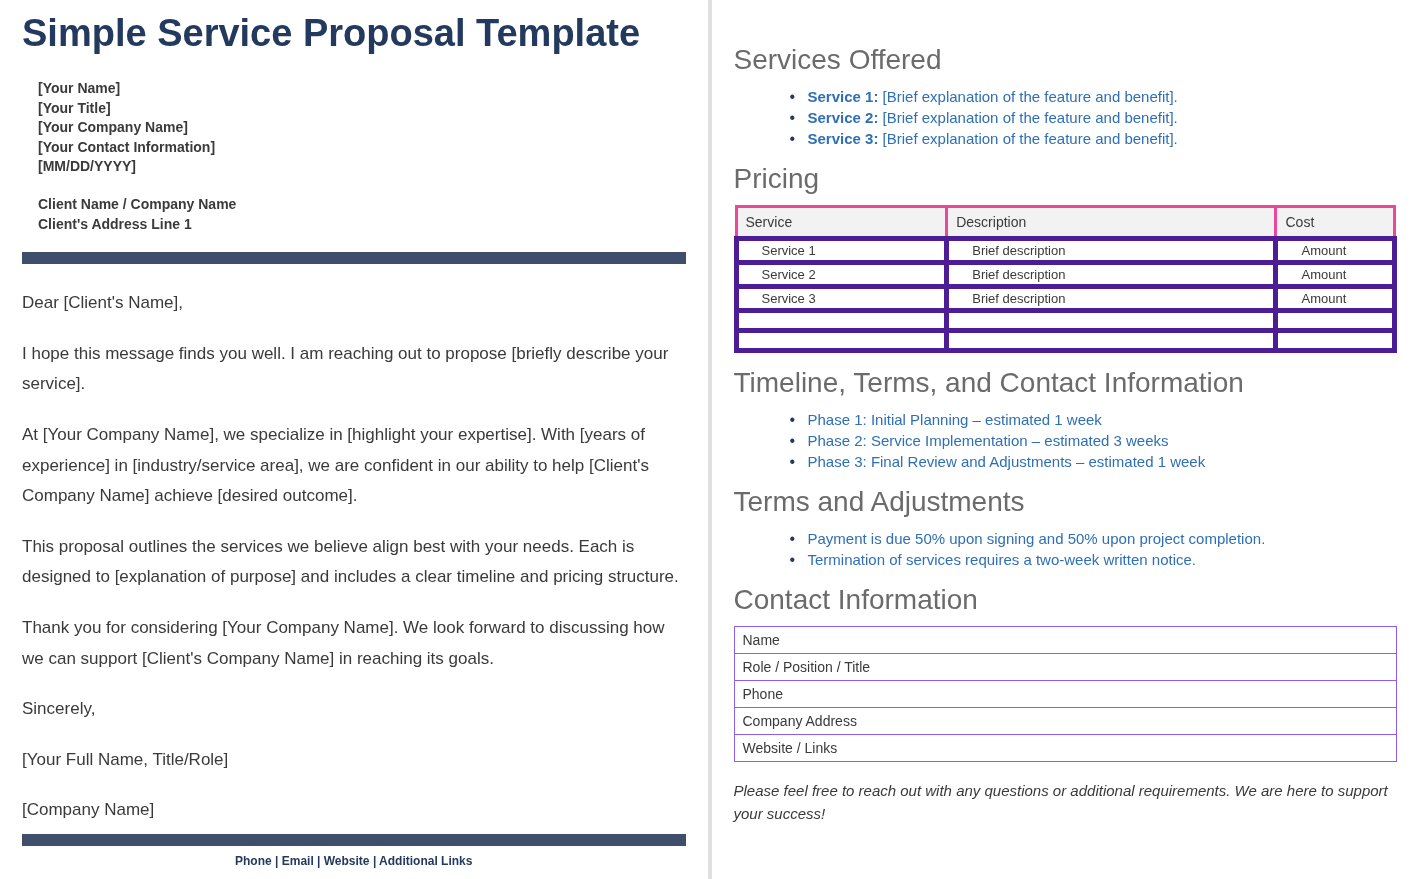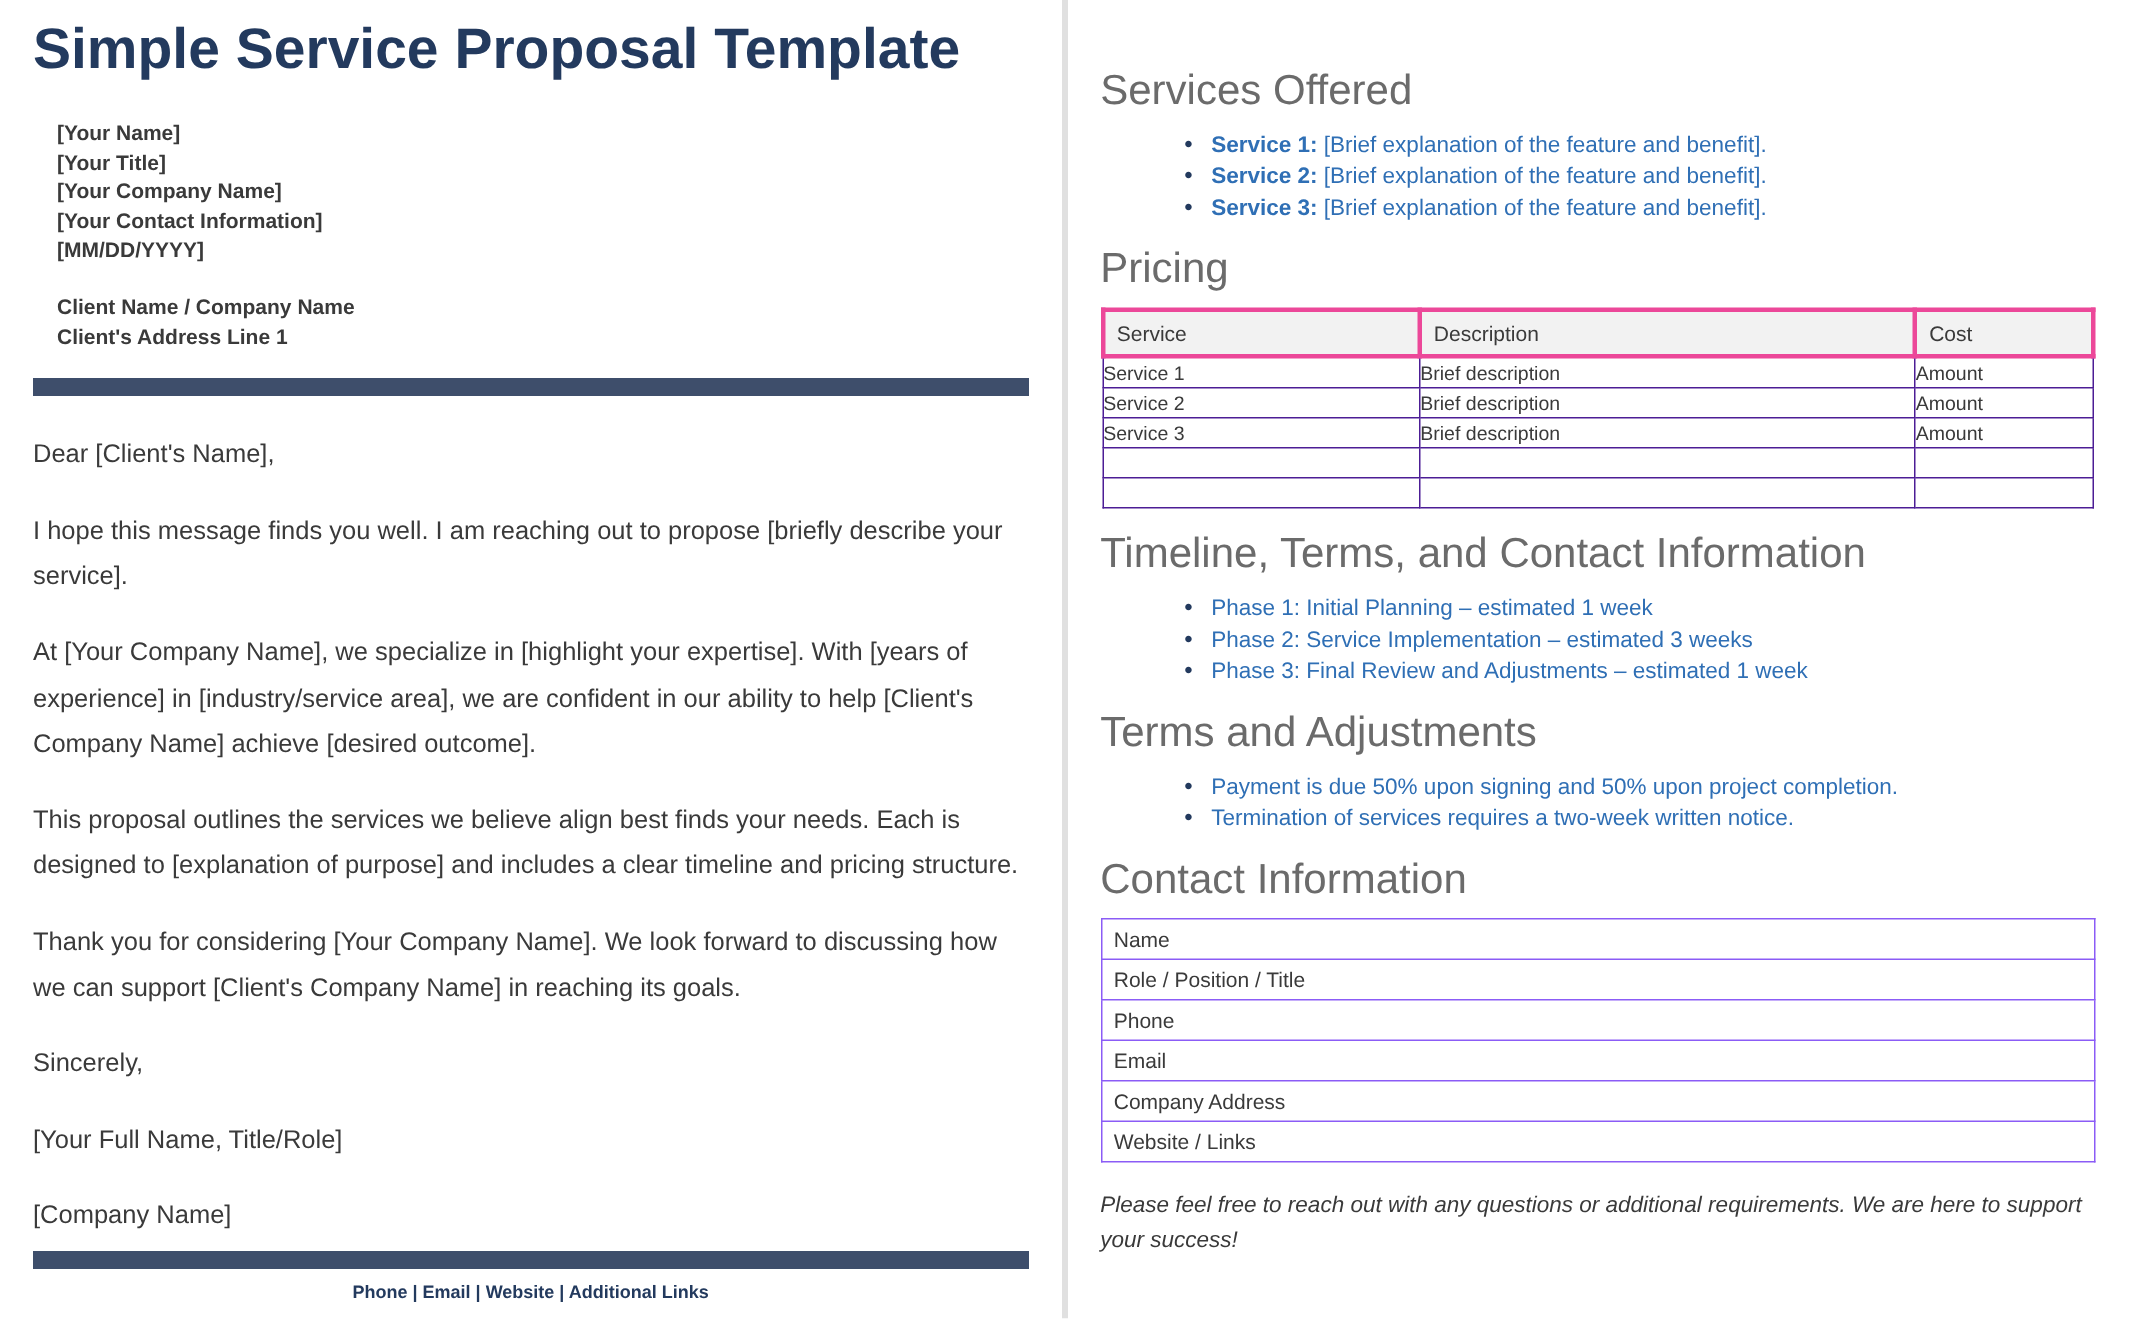--- a/index.html
+++ b/index.html
@@ -79,22 +79,22 @@
   }
   table.pricing th {
     text-align: left;
     font-weight: 400;
     background: #f2f2f2;
     border: 3px solid #ec4899;
     padding: 6px 8px;
     color: #3a3a3a;
   }
   table.pricing td {
-    border: 1px solid #4c1d95;
-    padding: 2px 0;
+    border: 5px solid #4c1d95;
+    padding: 2px 23px;
     color: #3a3a3a;
     font-size: 13px;
     height: 20px;
     margin-left: 16px;
   }
   table.pricing th:nth-child(1), table.pricing td:nth-child(1){ width: 32%; }
   table.pricing th:nth-child(3), table.pricing td:nth-child(3){ width: 18%; }
   table.contact {
     width: 100%;
     border-collapse: collapse;
@@ -131,21 +131,21 @@
   <div class="block">
     <div class="bold-line">Client Name / Company Name</div>
     <div class="bold-line">Client's Address Line 1</div>
   </div>
 
   <div class="thick-bar"></div>
 
   <p class="body">Dear [Client's Name],</p>
   <p class="body">I hope this message finds you well. I am reaching out to propose [briefly describe your service].</p>
   <p class="body">At [Your Company Name], we specialize in [highlight your expertise]. With [years of experience] in [industry/service area], we are confident in our ability to help [Client's Company Name] achieve [desired outcome].</p>
-  <p class="body">This proposal outlines the services we believe align best finds your needs. Each is designed to [explanation of purpose] and includes a clear timeline and pricing structure.</p>
+  <p class="body">This proposal outlines the services we believe align best with your needs. Each is designed to [explanation of purpose] and includes a clear timeline and pricing structure.</p>
   <p class="body">Thank you for considering [Your Company Name]. We look forward to discussing how we can support [Client's Company Name] in reaching its goals.</p>
   <p class="body">Sincerely,</p>
   <p class="body">[Your Full Name, Title/Role]</p>
   <p class="body" style="margin-bottom:8px">[Company Name]</p>
 
   <div class="thick-bar" style="margin:6px 0"></div>
   <div class="footer-line">Phone | Email | Website | Additional Links</div>
 
 </div>
 
@@ -215,23 +215,20 @@
         <tr>
           <td>Name</td>
         </tr>
     <tr>
           <td>Role / Position / Title</td>
         </tr>
     <tr>
           <td>Phone</td>
         </tr>
     <tr>
-          <td>Email</td>
-        </tr>
-    <tr>
           <td>Company Address</td>
         </tr>
     <tr>
           <td>Website / Links</td>
         </tr>
   </tbody>
     </table>
 
   <p class="closing">Please feel free to reach out with any questions or additional requirements. We are here to support your success!</p>
 </div>

